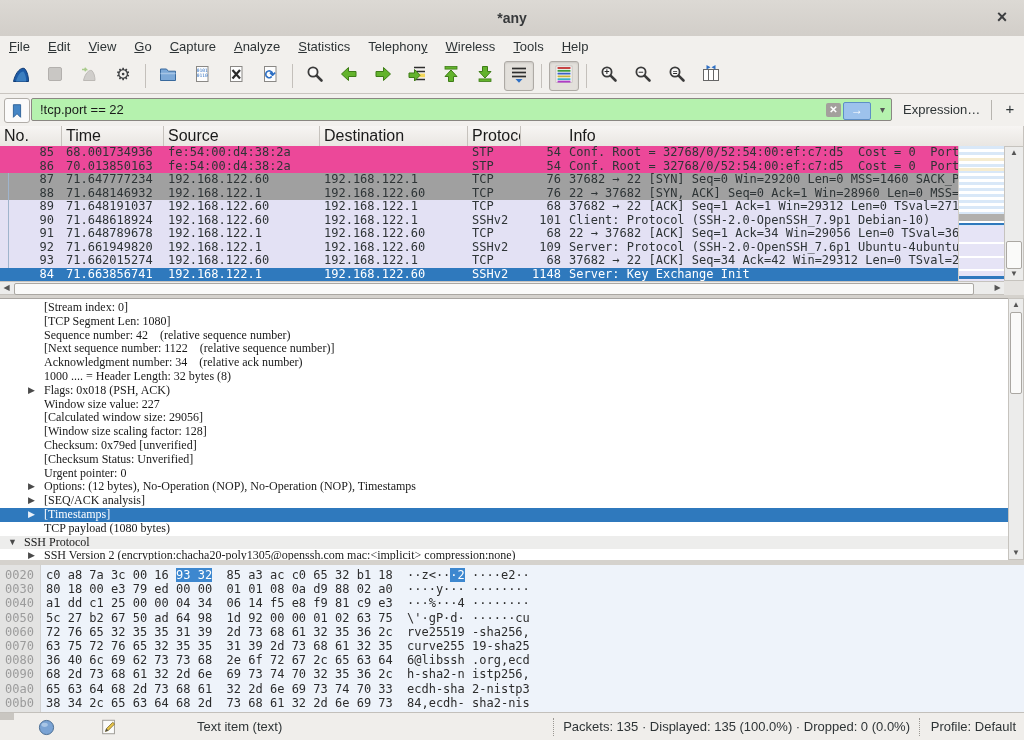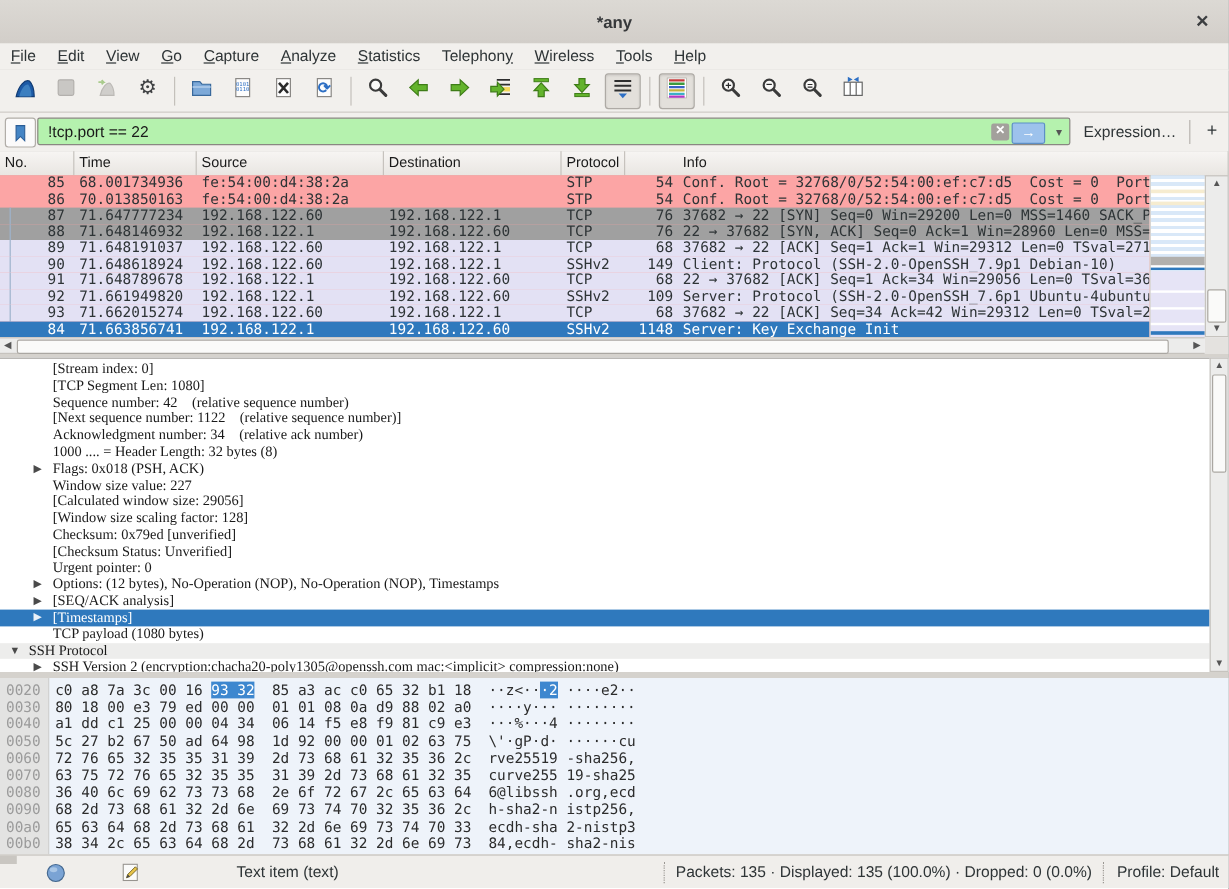--- a/index.html
+++ b/index.html
@@ -39,25 +39,25 @@
     border:1px solid #5d8fc6;border-radius:2px;color:#fff;font-weight:bold;font-size:12px;
     text-align:center;line-height:15px;}
   .filter-caret{position:absolute;right:6px;top:5px;font-size:10px;color:#555;}
   .filter-expression{position:absolute;left:903px;top:0;height:31px;line-height:31px;font-size:13px;color:#2e3436;}
   .filter-sep{position:absolute;left:991px;top:6px;width:1px;height:20px;background:#b7b4af;}
   .filter-add{position:absolute;left:1001px;top:0;width:18px;height:31px;line-height:30px;
     text-align:center;font-size:15px;color:#2e3436;}
   
   .plist-header{position:absolute;left:0;top:126px;width:1024px;height:20px;
     background:linear-gradient(#f7f5f3,#e9e6e2);border-bottom:1px solid #b9b5b0;display:flex;
-    font-size:12px;color:#1a1a1a;}
+    font-size:16px;color:#1a1a1a;}
   .ph-cell{height:20px;line-height:19px;padding-left:4px;box-sizing:border-box;
     border-right:1px solid #c6c2bd;overflow:hidden;white-space:pre;}
   .plist-rows{position:absolute;left:0;top:146px;width:958px;height:135px;overflow:hidden;
-    font-family:"DejaVu Sans Mono",monospace;font-size:12px;background:#fca5a5;}
+    font-family:"DejaVu Sans Mono",monospace;font-size:12px;background:#ec4899;}
   .prow{display:flex;height:13.5px;line-height:13.5px;white-space:pre;position:relative;}
   .prow.gray{background:#a0a0a0;}
   .prow.lavender{background:#e3e1f4;}
   .prow.selected{background:#2f79bd;color:#fff;}
   .prow.conv::before{content:"";position:absolute;left:8px;top:0;bottom:0;width:1px;background:#9fb4cc;}
   .pc{overflow:hidden;box-sizing:border-box;flex:none;}
   .pc-no{width:62px;text-align:right;padding-right:8px;}
   .pc-time{width:102px;padding-left:4px;}
   .pc-src{width:156px;padding-left:4px;}
   .pc-dst{width:148px;padding-left:4px;}
@@ -302,21 +302,21 @@
       <div class="ph-cell" style="width: 53px;">Protocol</div>
       <div class="ph-cell" style="width: 44px; margin-top: 32px;">Length</div>
       <div class="ph-cell" style="flex: 1 1 0%;">Info</div>
     </div>
   <div class="plist-rows" id="plist-rows">
       <div class="prow white"><div class="pc pc-no">85</div><div class="pc pc-time">68.001734936</div><div class="pc pc-src">fe:54:00:d4:38:2a</div><div class="pc pc-dst"></div><div class="pc pc-proto">STP</div><div class="pc pc-len">54</div><div class="pc pc-info">Conf. Root = 32768/0/52:54:00:ef:c7:d5  Cost = 0  Port = 0x8001</div></div>
       <div class="prow white"><div class="pc pc-no">86</div><div class="pc pc-time">70.013850163</div><div class="pc pc-src">fe:54:00:d4:38:2a</div><div class="pc pc-dst"></div><div class="pc pc-proto">STP</div><div class="pc pc-len">54</div><div class="pc pc-info">Conf. Root = 32768/0/52:54:00:ef:c7:d5  Cost = 0  Port = 0x8001</div></div>
       <div class="prow gray conv"><div class="pc pc-no">87</div><div class="pc pc-time">71.647777234</div><div class="pc pc-src">192.168.122.60</div><div class="pc pc-dst">192.168.122.1</div><div class="pc pc-proto">TCP</div><div class="pc pc-len">76</div><div class="pc pc-info">37682 → 22 [SYN] Seq=0 Win=29200 Len=0 MSS=1460 SACK_PERM</div></div>
       <div class="prow gray conv"><div class="pc pc-no">88</div><div class="pc pc-time">71.648146932</div><div class="pc pc-src">192.168.122.1</div><div class="pc pc-dst">192.168.122.60</div><div class="pc pc-proto">TCP</div><div class="pc pc-len">76</div><div class="pc pc-info">22 → 37682 [SYN, ACK] Seq=0 Ack=1 Win=28960 Len=0 MSS=1460</div></div>
       <div class="prow lavender conv"><div class="pc pc-no">89</div><div class="pc pc-time">71.648191037</div><div class="pc pc-src">192.168.122.60</div><div class="pc pc-dst">192.168.122.1</div><div class="pc pc-proto">TCP</div><div class="pc pc-len">68</div><div class="pc pc-info">37682 → 22 [ACK] Seq=1 Ack=1 Win=29312 Len=0 TSval=27156</div></div>
-      <div class="prow lavender conv"><div class="pc pc-no">90</div><div class="pc pc-time">71.648618924</div><div class="pc pc-src">192.168.122.60</div><div class="pc pc-dst">192.168.122.1</div><div class="pc pc-proto">SSHv2</div><div class="pc pc-len">149</div><div class="pc pc-info">Client: Protocol (SSH-2.0-OpenSSH_7.9p1 Debian-10)</div></div>
+      <div class="prow lavender conv"><div class="pc pc-no">90</div><div class="pc pc-time">71.648618924</div><div class="pc pc-src">192.168.122.60</div><div class="pc pc-dst">192.168.122.1</div><div class="pc pc-proto">SSHv2</div><div class="pc pc-len">101</div><div class="pc pc-info">Client: Protocol (SSH-2.0-OpenSSH_7.9p1 Debian-10)</div></div>
       <div class="prow lavender conv"><div class="pc pc-no">91</div><div class="pc pc-time">71.648789678</div><div class="pc pc-src">192.168.122.1</div><div class="pc pc-dst">192.168.122.60</div><div class="pc pc-proto">TCP</div><div class="pc pc-len">68</div><div class="pc pc-info">22 → 37682 [ACK] Seq=1 Ack=34 Win=29056 Len=0 TSval=36495</div></div>
       <div class="prow lavender conv"><div class="pc pc-no">92</div><div class="pc pc-time">71.661949820</div><div class="pc pc-src">192.168.122.1</div><div class="pc pc-dst">192.168.122.60</div><div class="pc pc-proto">SSHv2</div><div class="pc pc-len">109</div><div class="pc pc-info">Server: Protocol (SSH-2.0-OpenSSH_7.6p1 Ubuntu-4ubuntu0.3</div></div>
       <div class="prow lavender conv"><div class="pc pc-no">93</div><div class="pc pc-time">71.662015274</div><div class="pc pc-src">192.168.122.60</div><div class="pc pc-dst">192.168.122.1</div><div class="pc pc-proto">TCP</div><div class="pc pc-len">68</div><div class="pc pc-info">37682 → 22 [ACK] Seq=34 Ack=42 Win=29312 Len=0 TSval=2715</div></div>
       <div class="prow selected"><div class="pc pc-no">84</div><div class="pc pc-time">71.663856741</div><div class="pc pc-src">192.168.122.1</div><div class="pc pc-dst">192.168.122.60</div><div class="pc pc-proto">SSHv2</div><div class="pc pc-len">1148</div><div class="pc pc-info">Server: Key Exchange Init</div></div>
     </div>
 
   <div class="plist-minimap">
     <div class="mm-cream1"></div>
     <div class="mm-cream2"></div>
     <div class="mm-gray"></div>

